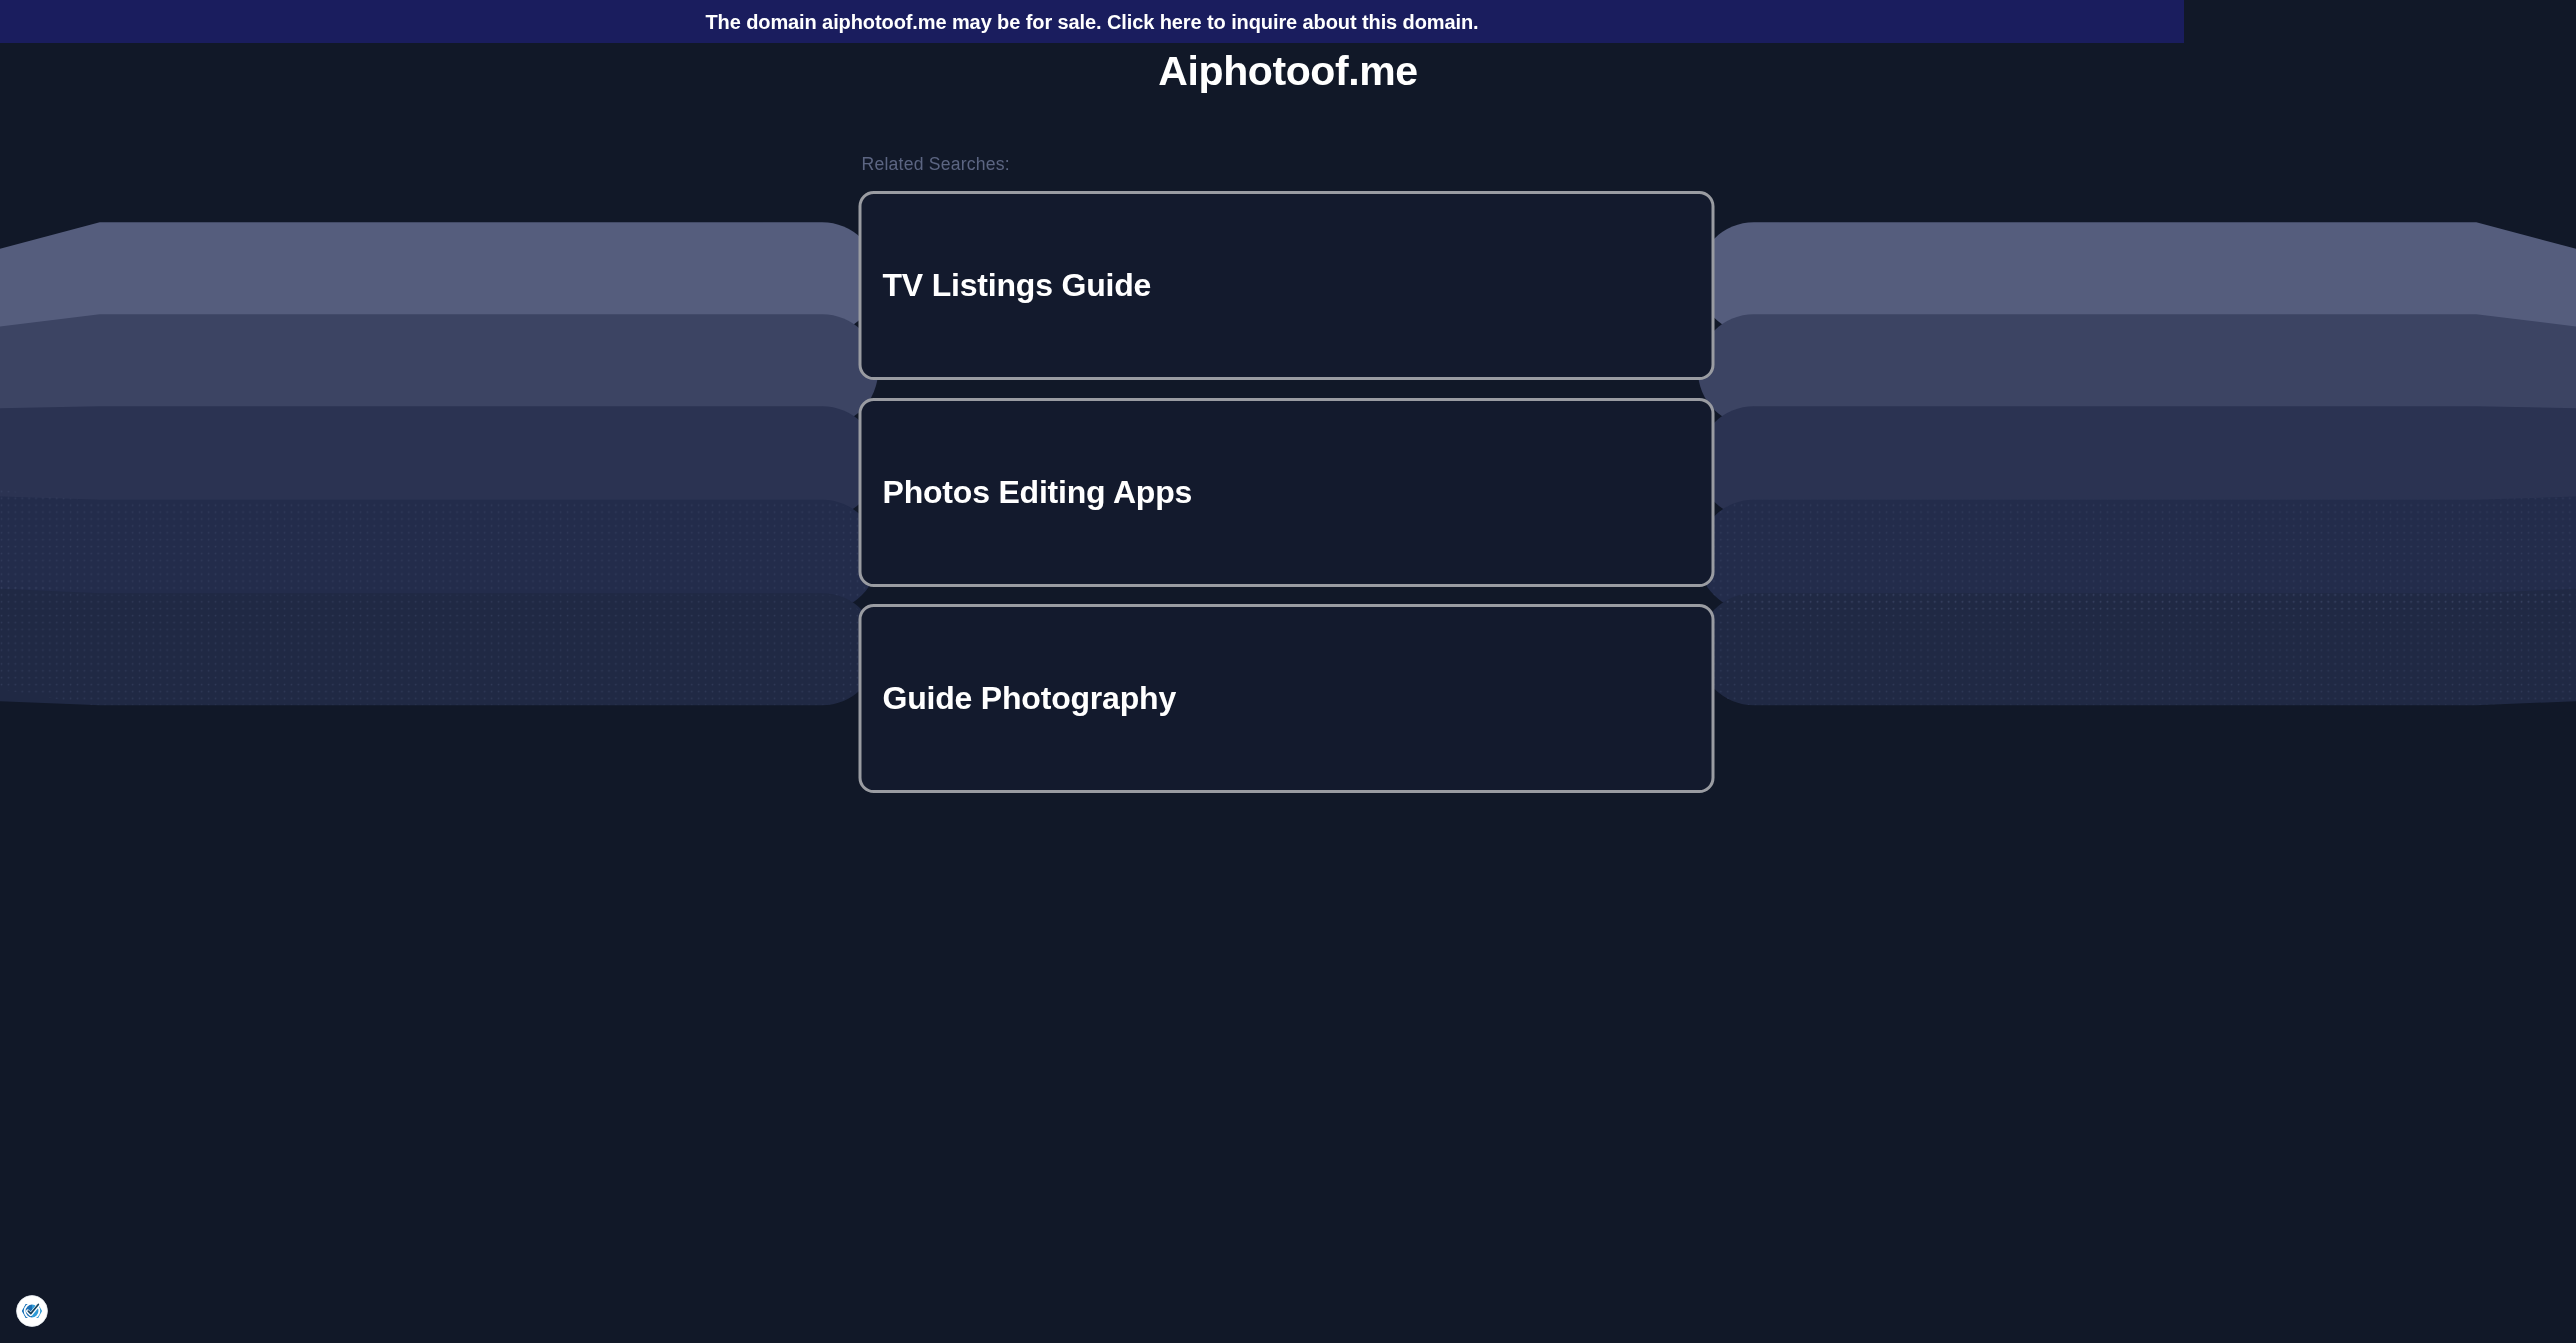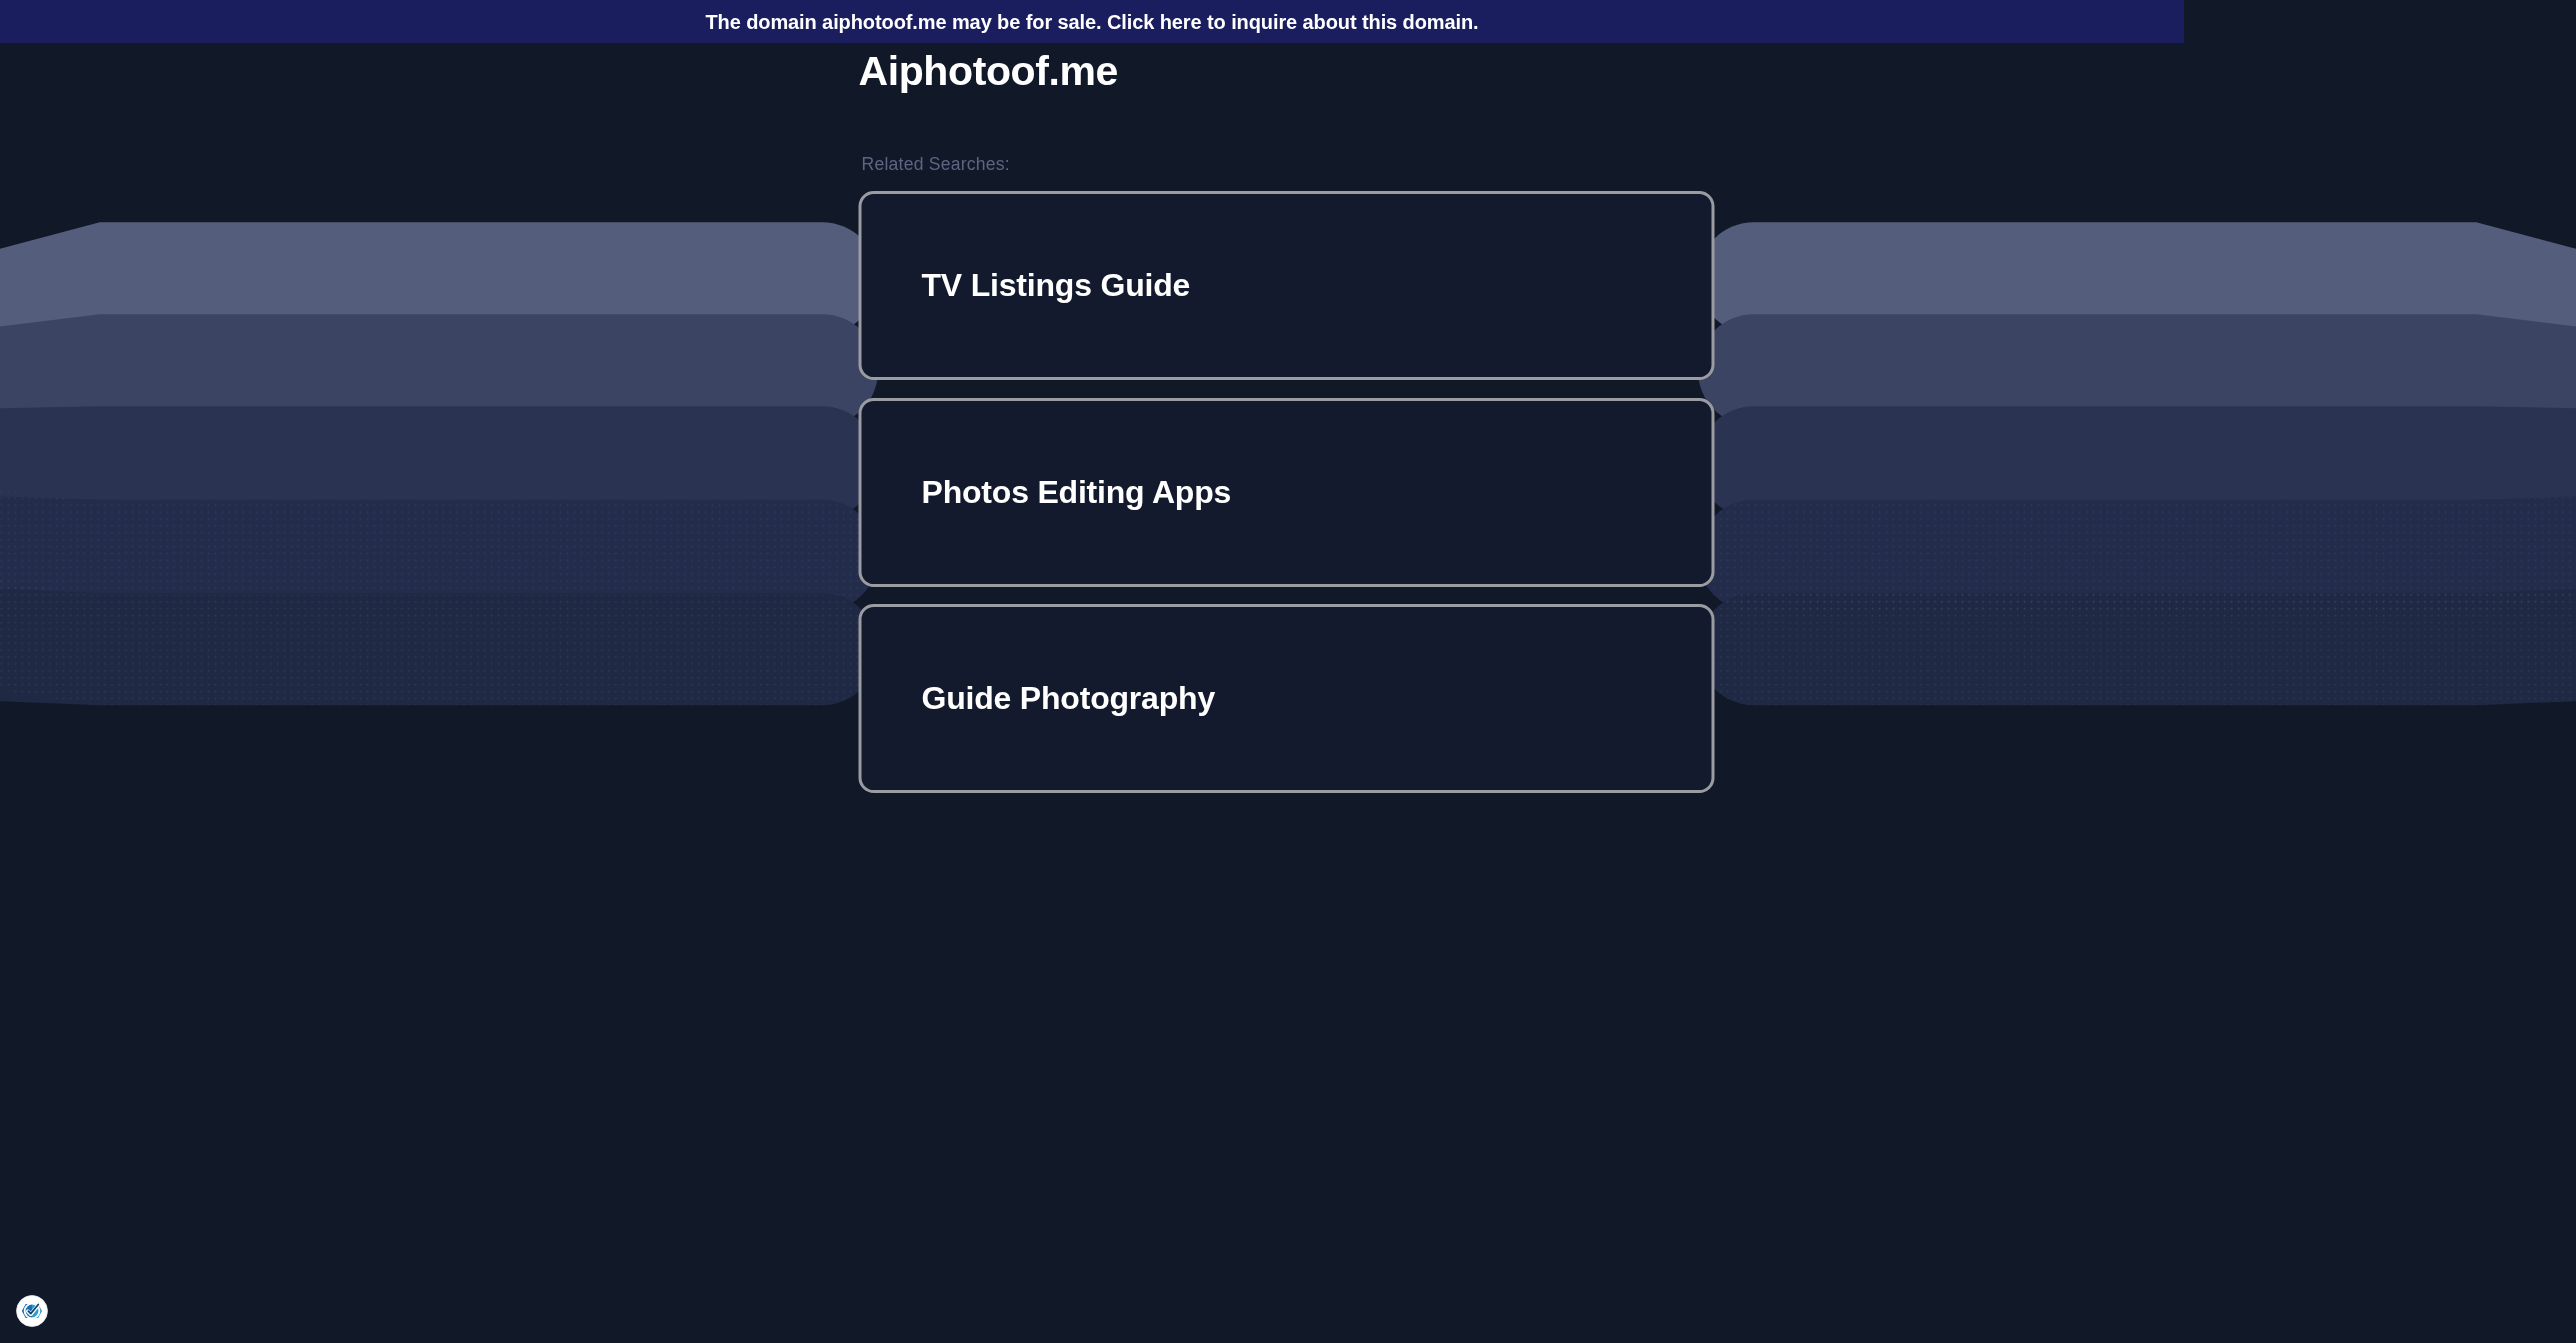--- a/index.html
+++ b/index.html
@@ -57,21 +57,21 @@
     transform:translateX(-50%);
     top:0;
     width:859px;
     z-index:20;
   }
 
   #page-title {
     color:#ffffff;
     font-size:41px;
     font-weight:700;
-    text-align:left;
+    text-align:center;
     letter-spacing:-0.4px;
     margin-top:50px;
     line-height:1.05;
   }
 
   #related-label {
     color:#5c6582;
     font-size:17.6px;
     font-weight:400;
     letter-spacing:0.2px;
@@ -87,21 +87,21 @@
   }
 
   .search-card {
     width:856px;
     height:189px;
     background:#131a2d;
     border:3.1px solid #9a9ca2;
     border-radius:15.3px;
     display:flex;
     align-items:center;
-    padding-left:60px;
+    padding-left:21px;
     cursor:pointer;
   }
   .search-card .card-label {
     color:#ffffff;
     font-size:32px;
     font-weight:700;
     letter-spacing:-0.2px;
     line-height:1.1;
   }
 

